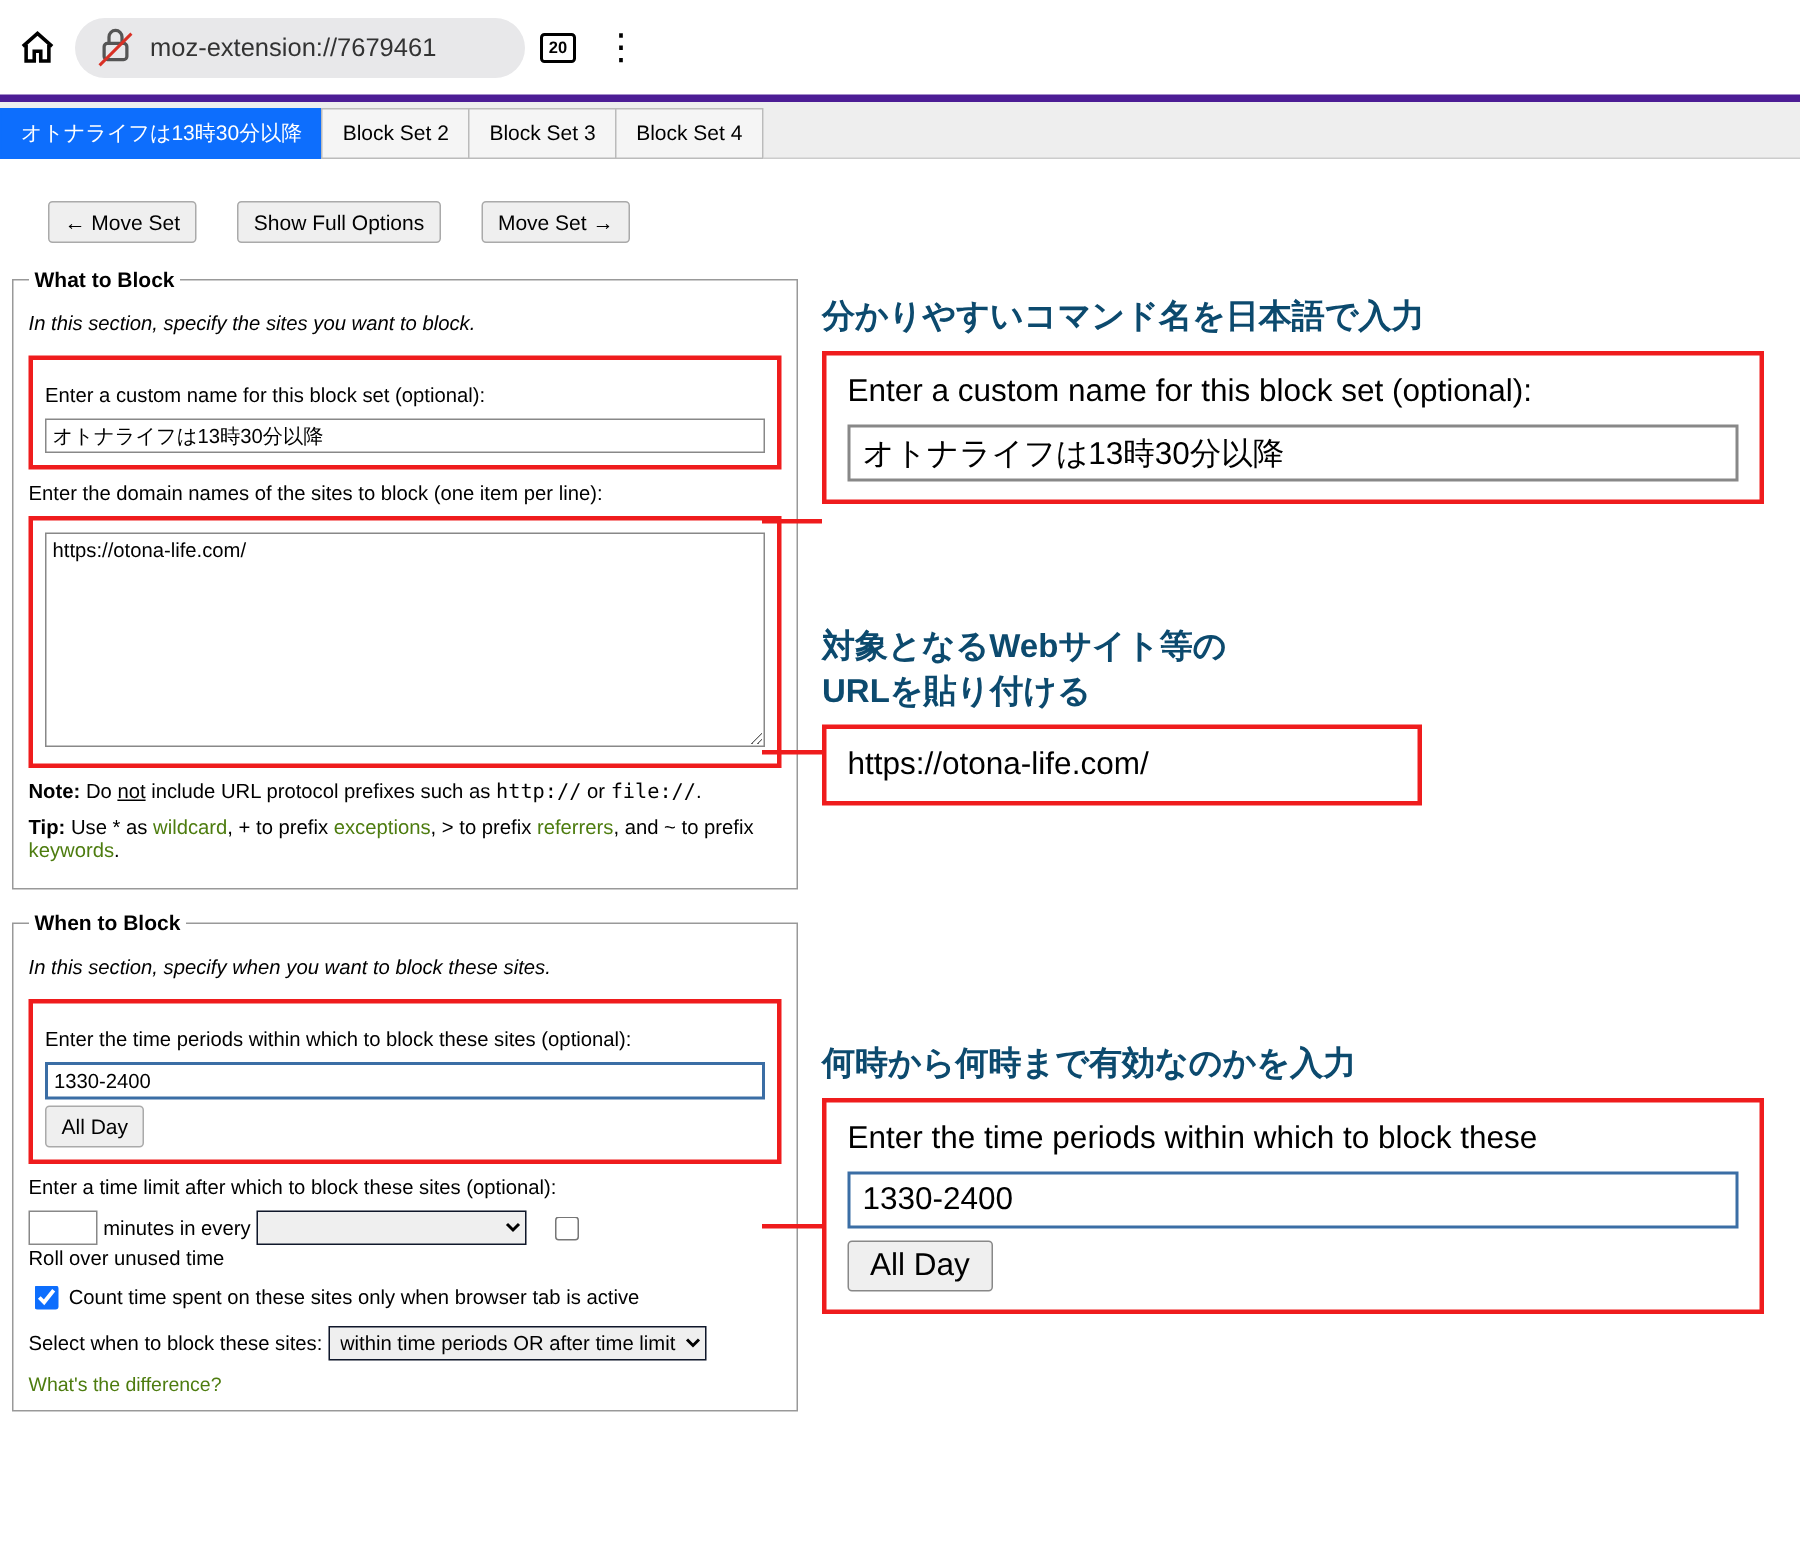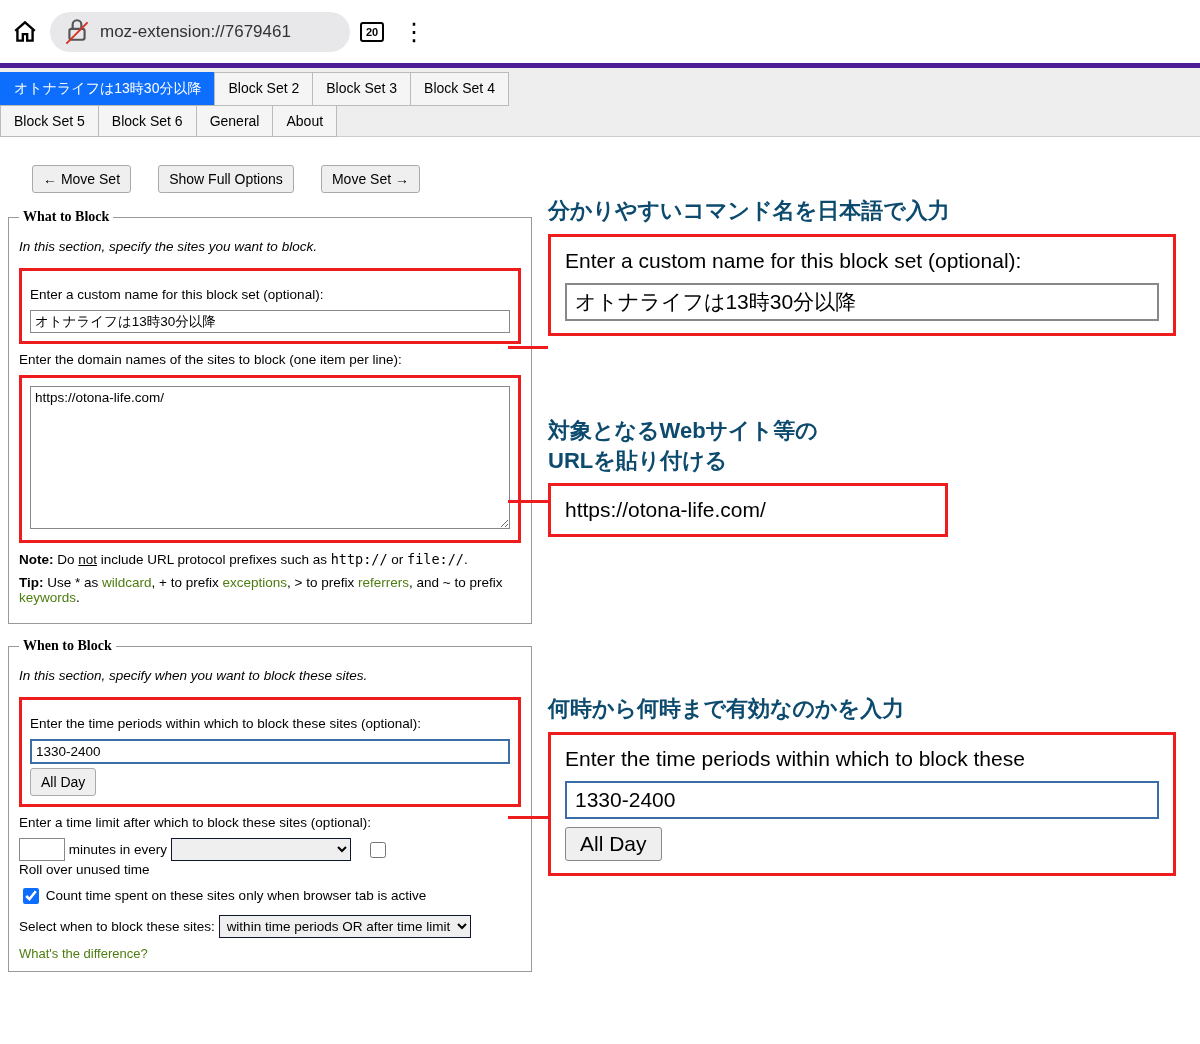--- a/index.html
+++ b/index.html
@@ -18,21 +18,21 @@
 .tabs-area { background: #eee; padding: 4px 0 0 0; border-bottom: 1px solid #ccc; }
 .tabs-row { display: flex; flex-wrap: wrap; }
 .tab { padding: 7px 13px; border: 1px solid #bbb; background: #f5f5f5; cursor: pointer; font-size: 14px; margin-right: -1px; margin-bottom: -1px; }
 .tab.active { background: #0d6efd; color: #fff; border-color: #0d6efd; }
 
 
 .main { width: 530px; padding: 8px; position: relative; }
 .btn-row { display: flex; justify-content: space-between; align-items: flex-end; margin: 20px 0 16px; width: 412px; padding-left: 24px; }
 .btn { background: #efefef; border: 1px solid #aaa; border-radius: 3px; padding: 5px 10px; font-size: 14px; cursor: pointer; }
 fieldset { border: 1px solid #999; padding: 10px; margin: 0 0 14px 0; width: 510px; }
-legend { font-weight: bold; padding: 0 4px; font-size: 14px; font-family: Liberation Serif, serif; }
+legend { font-weight: bold; padding: 0 4px; font-size: 14px; }
 .desc { font-style: italic; margin: 4px 0 14px 0; font-size: 13.5px; }
 .label { margin: 8px 0; font-size: 13.5px; }
 input[type="text"] { font-size: 13.5px; padding: 3px 4px; border: 1px solid #888; }
 textarea { font-size: 13.5px; padding: 3px 4px; border: 1px solid #888; font-family: Arial, sans-serif; resize: vertical; }
 .red-box { border: 3px solid #ef1c1d; padding: 8px; margin: 6px 0; }
 .full { width: 480px; }
 .link { color: #4d7c0f; }
 .underline { text-decoration: underline; }
 .mono { font-family: monospace; }
 select { font-size: 13.5px; padding: 2px 3px; border: 1px solid #0f172a; }
@@ -80,26 +80,20 @@
       </div>
     <div class="menu-dots">⋮</div>
   </div>
 
   <div class="tabs-area">
     <div class="tabs-row">
       <div class="tab active">オトナライフは13時30分以降</div>
       <div class="tab">Block Set 2</div>
       <div class="tab">Block Set 3</div>
       <div class="tab">Block Set 4</div>
-    </div>
-    <div class="tabs-row">
-      <div class="tab">Block Set 5</div>
-      <div class="tab">Block Set 6</div>
-      <div class="tab">General</div>
-      <div class="tab">About</div>
     </div>
   </div>
 
   <div class="main">
     <div class="btn-row">
       <button class="btn">← Move Set</button>
       <button class="btn">Show Full Options</button>
       <button class="btn">Move Set →</button>
     </div>
 

